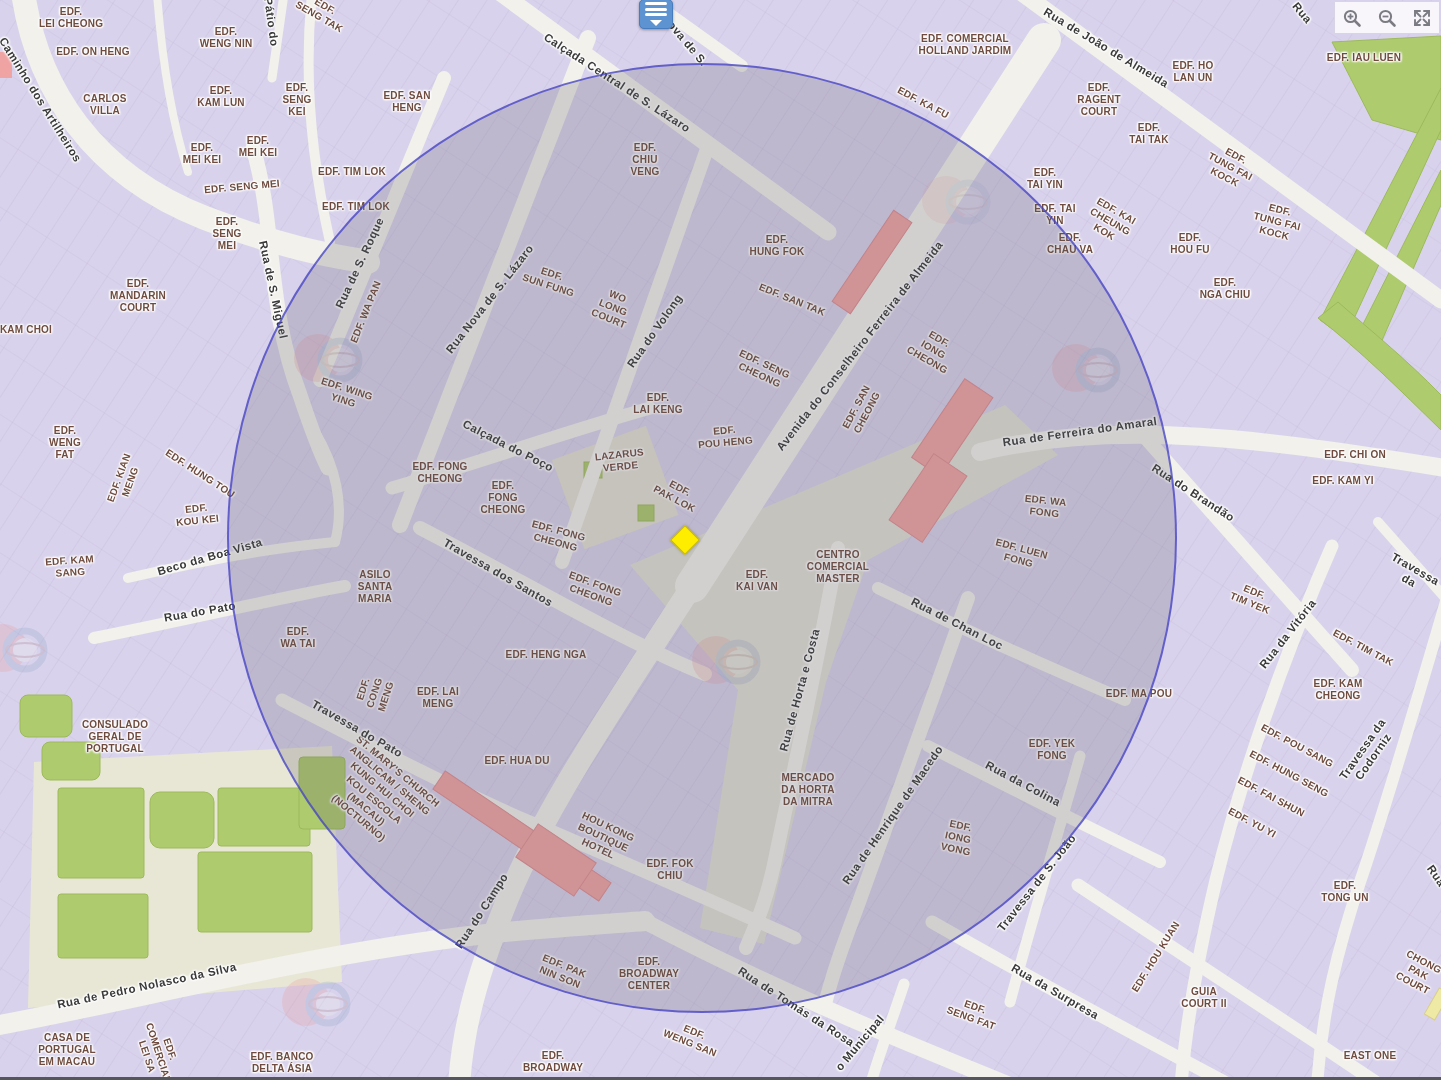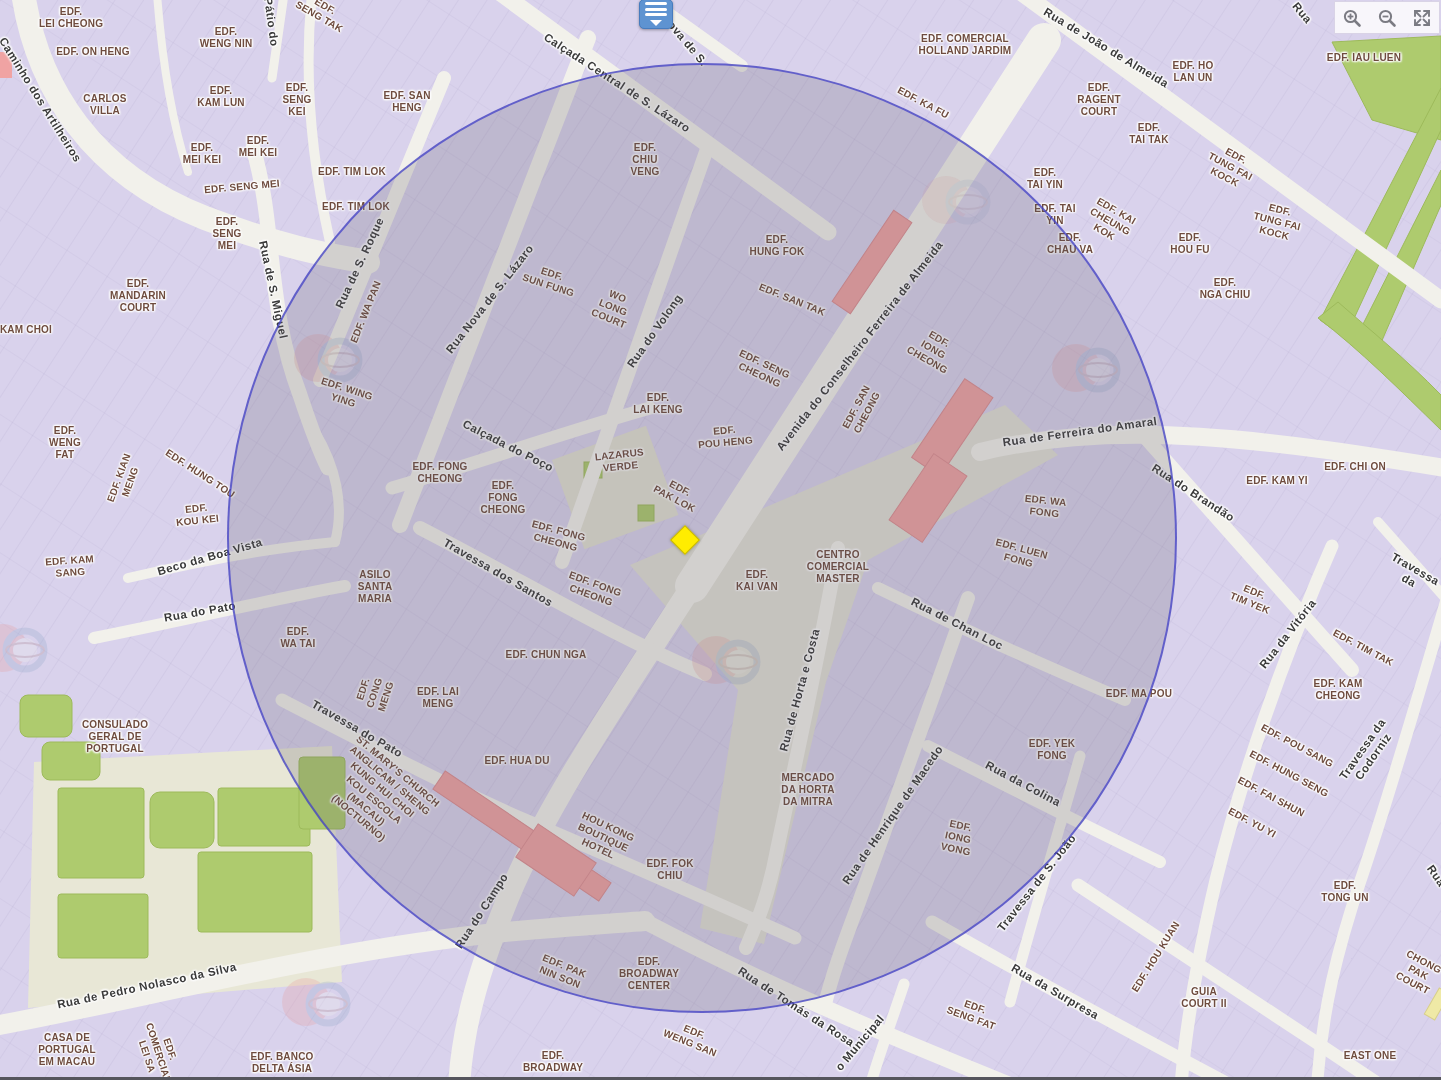--- a/index.html
+++ b/index.html
@@ -225,21 +225,21 @@
       <div class="map-label building" style="left: 375px; top: 587px; transform: translate(-50%, -50%) rotate(0deg);">ASILO
 SANTA
 MARIA</div>
       <div class="map-label building" style="left: 298px; top: 638px; transform: translate(-50%, -50%) rotate(0deg);">EDF.
 WA TAI</div>
       <div class="map-label building" style="left: 375px; top: 693px; transform: translate(-50%, -50%) rotate(-72deg);">EDF.
 CONG
 MENG</div>
       <div class="map-label building" style="left: 438px; top: 698px; transform: translate(-50%, -50%) rotate(0deg);">EDF. LAI
 MENG</div>
-      <div class="map-label building" style="left: 546px; top: 655px; transform: translate(-50%, -50%) rotate(0deg);">EDF. CHUN NGA</div>
+      <div class="map-label building" style="left: 546px; top: 655px; transform: translate(-50%, -50%) rotate(0deg);">EDF. HENG NGA</div>
       <div class="map-label building" style="left: 517px; top: 761px; transform: translate(-50%, -50%) rotate(0deg);">EDF. HUA DU</div>
       <div class="map-label building" style="left: 378px; top: 795px; transform: translate(-50%, -50%) rotate(40deg);">ST. MARY'S CHURCH
 ANGLICAM / SHENG
 KUNG HUI CHOI
 KOU ESCOLA
 (MACAU)
 (NOCTURNO)</div>
       <div class="map-label building" style="left: 603px; top: 838px; transform: translate(-50%, -50%) rotate(25deg);">HOU KONG
 BOUTIQUE
 HOTEL</div>
@@ -288,22 +288,22 @@
       <div class="map-label building" style="left: 1230px; top: 167px; transform: translate(-50%, -50%) rotate(28deg);">EDF.
 TUNG FAI
 KOCK</div>
       <div class="map-label building" style="left: 1277px; top: 222px; transform: translate(-50%, -50%) rotate(14deg);">EDF.
 TUNG FAI
 KOCK</div>
       <div class="map-label building" style="left: 1190px; top: 244px; transform: translate(-50%, -50%) rotate(0deg);">EDF.
 HOU FU</div>
       <div class="map-label building" style="left: 1225px; top: 289px; transform: translate(-50%, -50%) rotate(0deg);">EDF.
 NGA CHIU</div>
-      <div class="map-label building" style="left: 1355px; top: 467px; transform: translate(-50%, -50%) rotate(0deg);">EDF. CHI ON</div>
-      <div class="map-label building" style="left: 1277px; top: 481px; transform: translate(-50%, -50%) rotate(0deg);">EDF. KAM YI</div>
+      <div class="map-label building" style="left: 1355px; top: 455px; transform: translate(-50%, -50%) rotate(0deg);">EDF. CHI ON</div>
+      <div class="map-label building" style="left: 1343px; top: 481px; transform: translate(-50%, -50%) rotate(0deg);">EDF. KAM YI</div>
       <div class="map-label building" style="left: 1252px; top: 598px; transform: translate(-50%, -50%) rotate(22deg);">EDF.
 TIM YEK</div>
       <div class="map-label building" style="left: 1363px; top: 648px; transform: translate(-50%, -50%) rotate(28deg);">EDF. TIM TAK</div>
       <div class="map-label building" style="left: 1338px; top: 690px; transform: translate(-50%, -50%) rotate(0deg);">EDF. KAM
 CHEONG</div>
       <div class="map-label building" style="left: 1297px; top: 746px; transform: translate(-50%, -50%) rotate(28deg);">EDF. POU SANG</div>
       <div class="map-label building" style="left: 1289px; top: 774px; transform: translate(-50%, -50%) rotate(28deg);">EDF. HUNG SENG</div>
       <div class="map-label building" style="left: 1271px; top: 797px; transform: translate(-50%, -50%) rotate(28deg);">EDF. FAI SHUN</div>
       <div class="map-label building" style="left: 1252px; top: 823px; transform: translate(-50%, -50%) rotate(28deg);">EDF. YU YI</div>
       <div class="map-label building" style="left: 1345px; top: 892px; transform: translate(-50%, -50%) rotate(0deg);">EDF.

